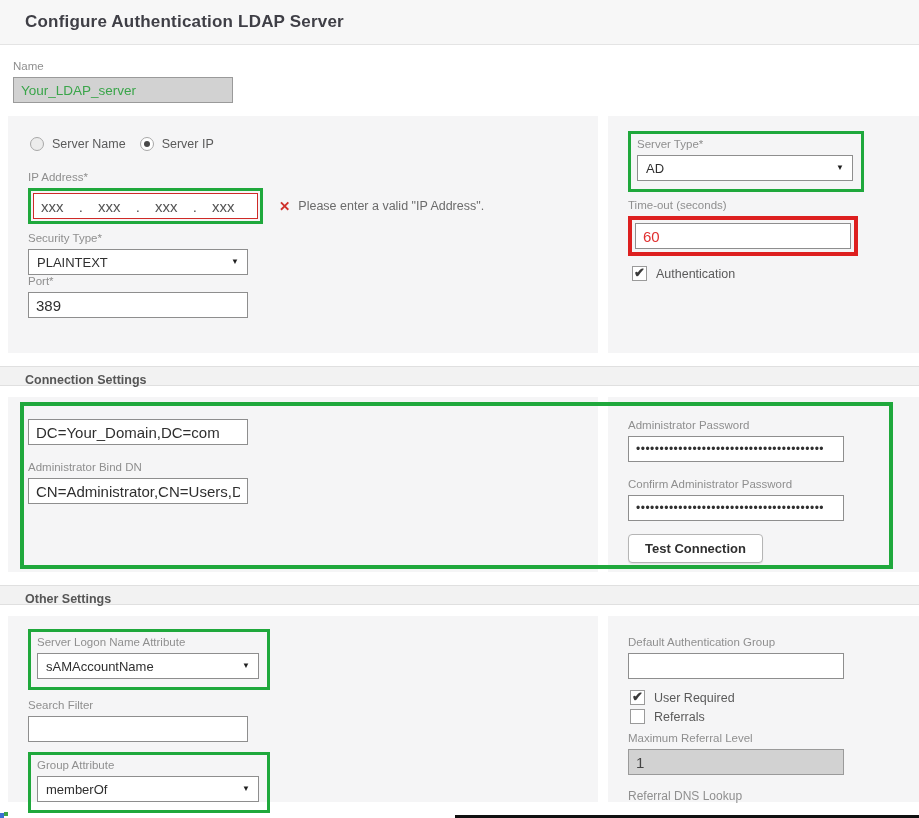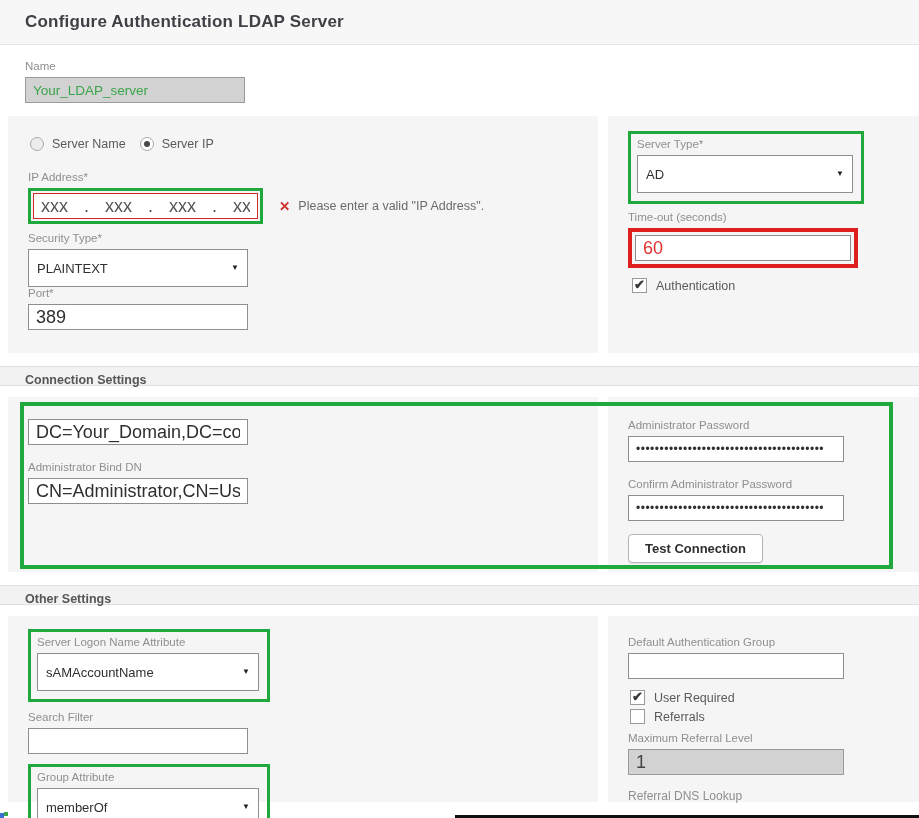--- a/index.html
+++ b/index.html
@@ -12,33 +12,33 @@
   .header {
     height:45px; background:#f7f7f7; border-bottom:1px solid #e4e4e4;
     display:flex; align-items:center; padding-left:25px;
   }
   .header h1 { font-size:17px; font-weight:bold; color:#3f3f46; letter-spacing:0.2px; }
 
   
   .lbl { display:block; font-size:11.5px; color:#8f8f8f; margin-bottom:5px; }
   .input {
     display:block; height:26px; border:1px solid #8e8e8e; background:#fff;
-    font-size:18px; color:#2f2f2f; padding:0 7px; font-family:inherit;
+    font-size:15px; color:#2f2f2f; padding:0 7px; font-family:inherit;
     white-space:nowrap; overflow:hidden;
   }
   .input.disabled { background:#d2d2d2; border-color:#9a9a9a; }
   .dropdown {
-    height:38px; border:1px solid #8e8e8e; background:#fff; cursor:default;
+    height:26px; border:1px solid #8e8e8e; background:#fff; cursor:default;
     display:flex; align-items:center; justify-content:space-between;
     padding:6px 8px; font-size:13px; color:#2f2f2f;
   }
   .caret { font-size:8px; color:#1f1f1f; line-height:1; }
 
   
-  .name-block { padding:15px 25px 13px 25px; }
+  .name-block { padding:15px 25px 13px 13px; }
   .name-block .input { width:220px; color:var(--name-value-green); font-size:13.5px; }
 
   
   .row { display:flex; gap:10px; padding-left:8px; }
   .panel { background:#f5f5f6; padding:15px 20px; }
   .panel.left  { width:590px; flex:none; }
   .panel.right { flex:1; }
   .section1 .panel { height:237px; }
   .section2 .panel { height:175px; }
   .section2 { position:relative; }

